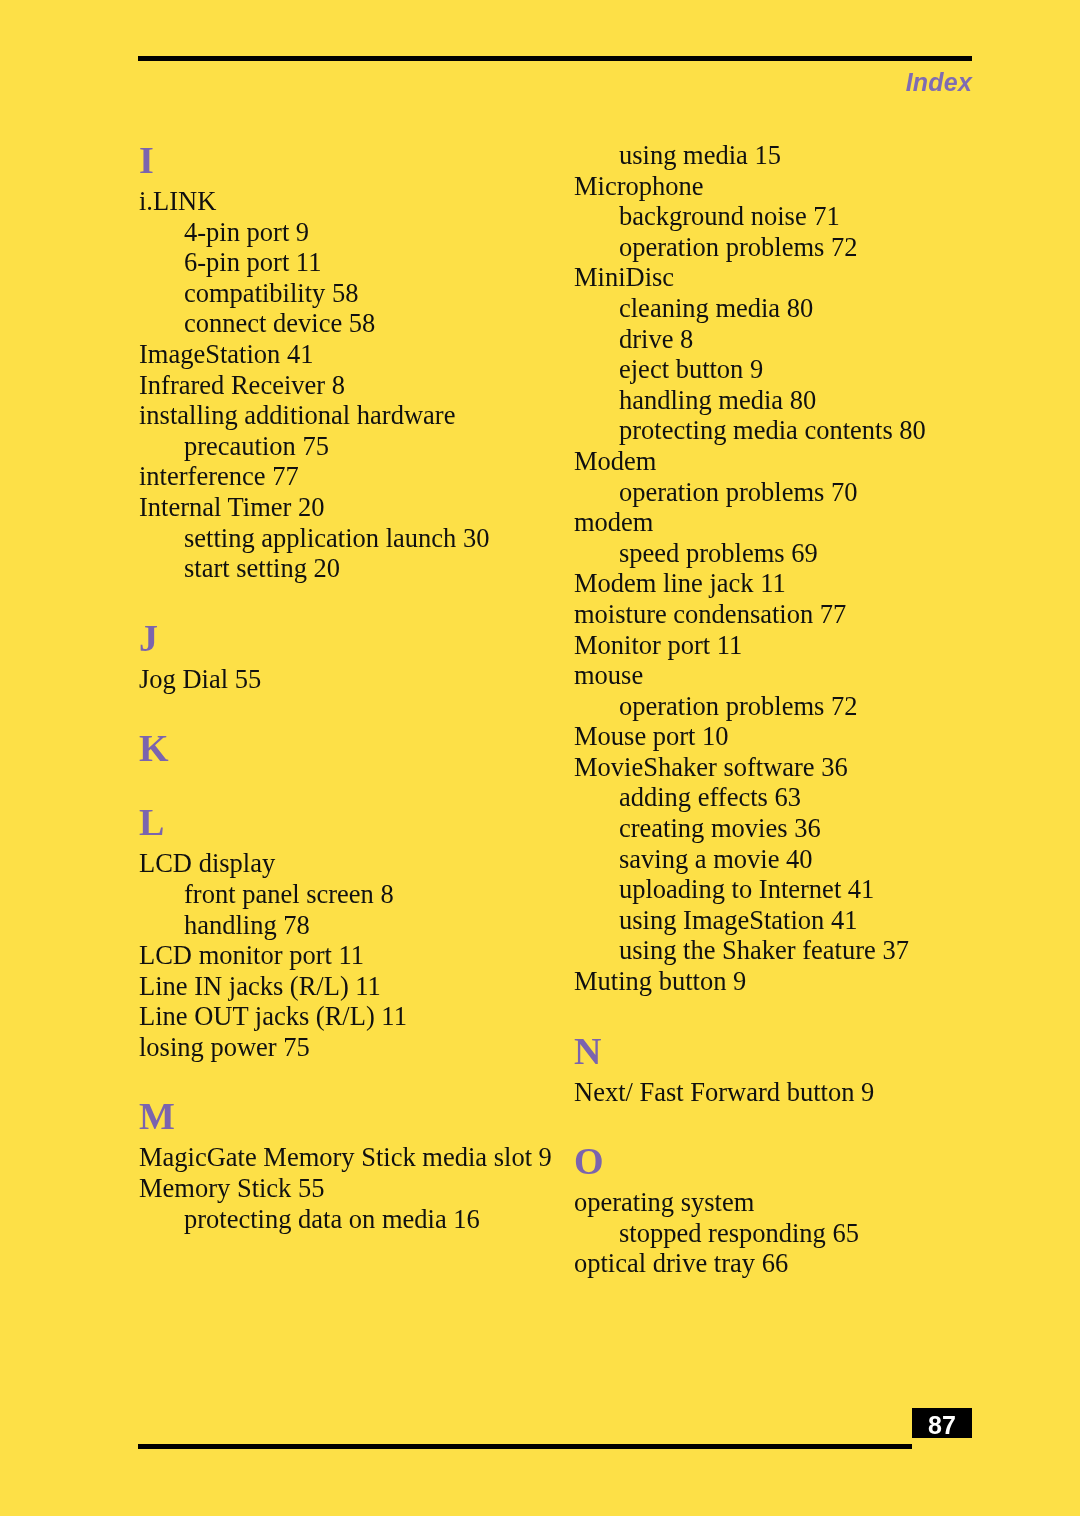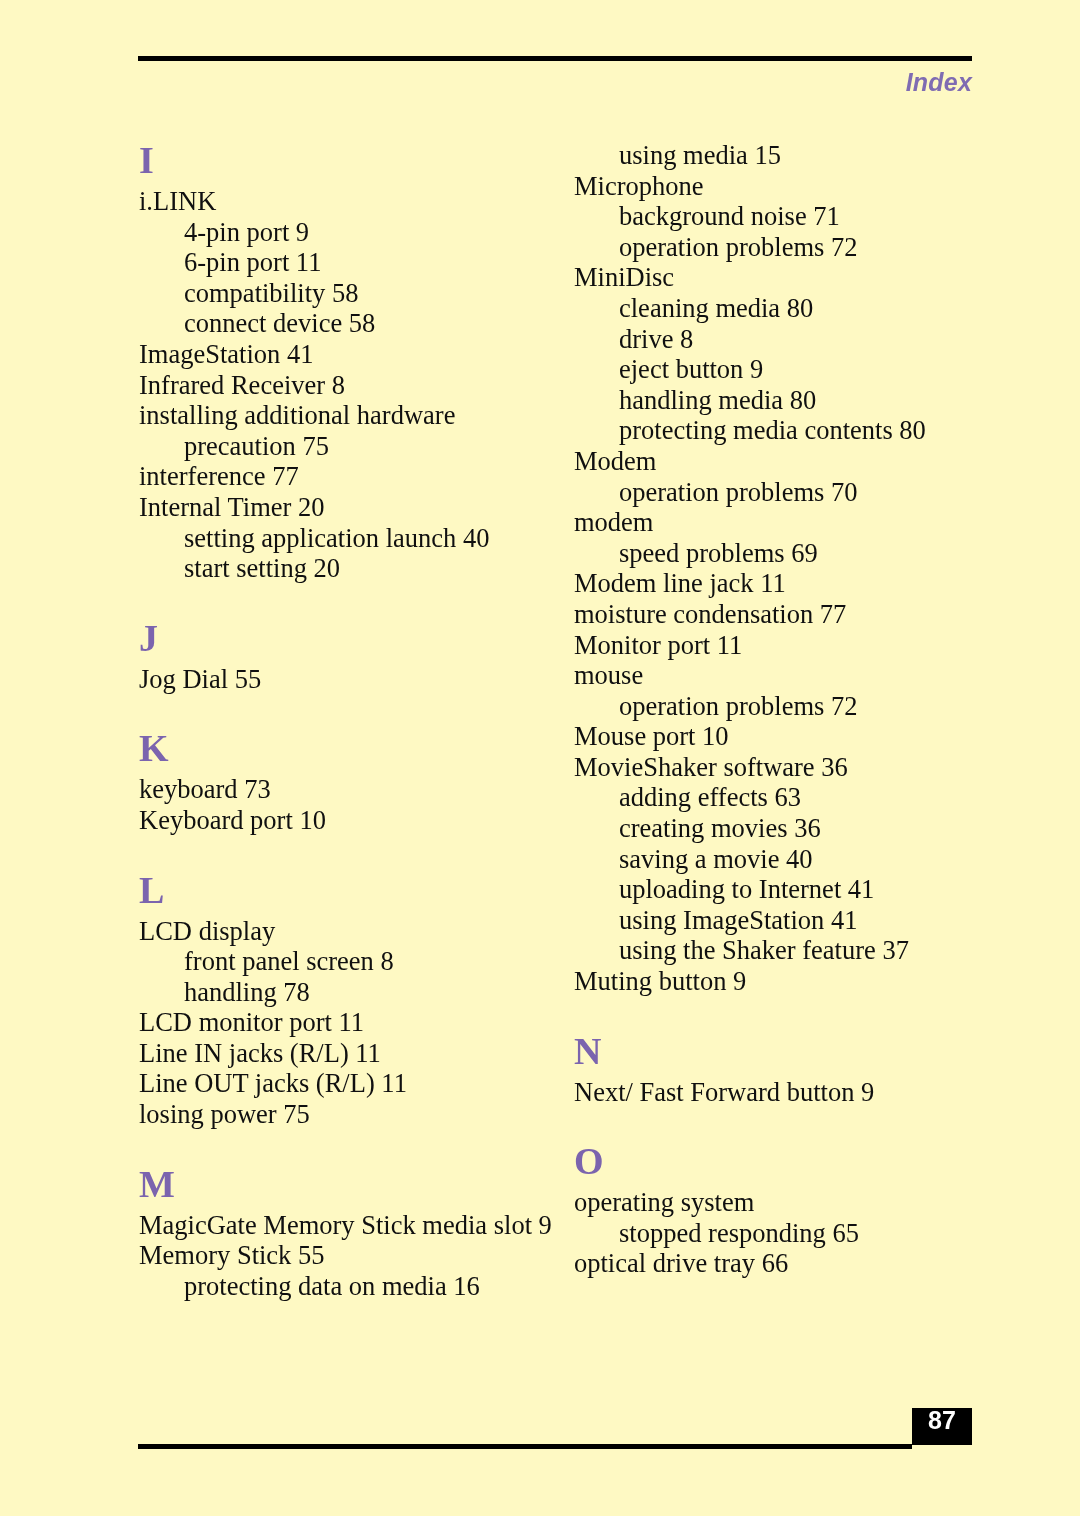--- a/index.html
+++ b/index.html
@@ -6,21 +6,21 @@
   html, body {
     margin: 0;
     padding: 0;
     background: #ffffff;
   }
 
   .page {
     position: relative;
     width: 1080px;
     height: 1516px;
-    background: #fef9c3;
+    background: #fde047;
     overflow: hidden;
     font-family: "Liberation Serif", "DejaVu Serif", serif;
   }
 
   
   .header-rule {
     position: absolute;
     left: 138px;
     top: 56px;
     width: 834px;
@@ -99,24 +99,24 @@
     width: 774px;
     height: 5px;
     background: #000000;
   }
 
   .page-number-box {
     position: absolute;
     left: 912px;
     top: 1408px;
     width: 60px;
-    height: 37px;
+    height: 30px;
     background: #000000;
     display: flex;
-    align-items: flex-start;
+    align-items: flex-end;
     justify-content: center;
   }
 
   .page-number {
     font-family: "Liberation Sans", "DejaVu Sans", sans-serif;
     font-weight: 700;
     font-size: 25px;
     color: #ffffff;
     line-height: 1;
   }
@@ -140,36 +140,32 @@
             <div class="entry sub">4-pin port 9</div>
             <div class="entry sub">6-pin port 11</div>
             <div class="entry sub">compatibility 58</div>
             <div class="entry sub">connect device 58</div>
             <div class="entry">ImageStation 41</div>
             <div class="entry">Infrared Receiver 8</div>
             <div class="entry">installing additional hardware</div>
             <div class="entry sub">precaution 75</div>
             <div class="entry">interference 77</div>
             <div class="entry">Internal Timer 20</div>
-            <div class="entry sub">setting application launch 40</div>
+            <div class="entry sub">setting application launch 30</div>
             <div class="entry sub">start setting 20</div>
           </div>
         </div>
         <div class="section-block">
           <div class="section-letter">J</div>
           <div class="entries">
             <div class="entry">Jog Dial 55</div>
           </div>
         </div>
         <div class="section-block">
           <div class="section-letter">K</div>
-          <div class="entries">
-            <div class="entry">keyboard 73</div>
-            <div class="entry">Keyboard port 10</div>
-          </div>
         </div>
         <div class="section-block">
           <div class="section-letter">L</div>
           <div class="entries">
             <div class="entry">LCD display</div>
             <div class="entry sub">front panel screen 8</div>
             <div class="entry sub">handling 78</div>
             <div class="entry">LCD monitor port 11</div>
             <div class="entry">Line IN jacks (R/L) 11</div>
             <div class="entry">Line OUT jacks (R/L) 11</div>

